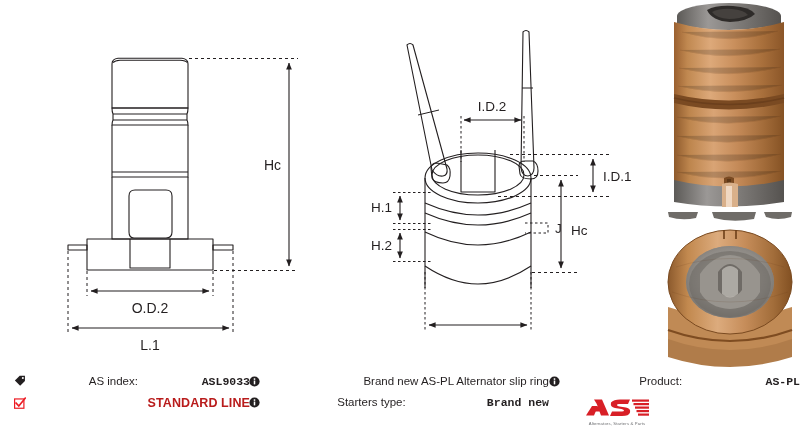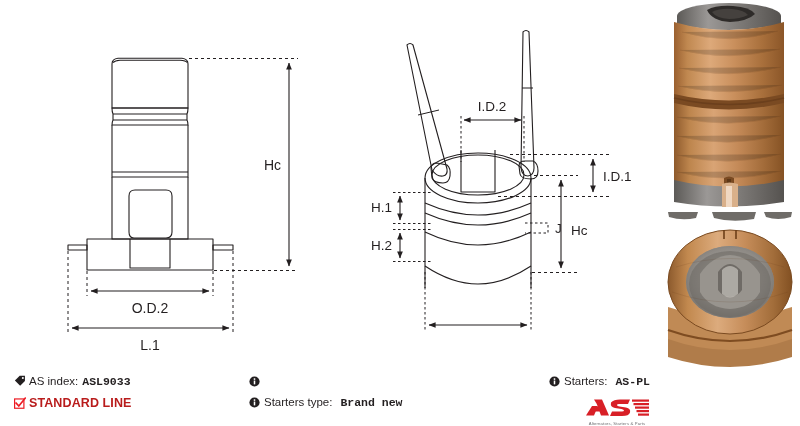--- a/index.html
+++ b/index.html
@@ -66,20 +66,21 @@
   .fcol-3 { left: 549px; width: 251px; }
 
   .frow {
     display: flex;
     align-items: flex-start;
     margin-bottom: 7px;
     line-height: 14px;
     font-size: 11.5px;
     color: #231f20;
     white-space: nowrap;
+    justify-content: space-between;
   }
   .frow .ico {
     flex: 0 0 auto;
     width: 15px;
     height: 14px;
     display: inline-flex;
     align-items: center;
     justify-content: flex-start;
   }
   .frow .txt { flex: 0 0 auto; }
@@ -402,20 +403,21 @@
 
     <div class="fcol fcol-2">
       <div class="frow">
         <span class="ico">
           <svg width="11" height="11" viewBox="0 0 16 16">
             <circle cx="8" cy="8" r="7.4" fill="#231f20"></circle>
             <rect x="6.9" y="6.6" width="2.2" height="5.6" fill="#ffffff"></rect>
             <rect x="6.9" y="3.3" width="2.2" height="2.3" fill="#ffffff"></rect>
           </svg>
         </span>
+        <span class="txt">Brand new AS-PL Alternator slip ring</span>
       </div>
       <div class="frow">
         <span class="ico">
           <svg width="11" height="11" viewBox="0 0 16 16">
             <circle cx="8" cy="8" r="7.4" fill="#231f20"></circle>
             <rect x="6.9" y="6.6" width="2.2" height="5.6" fill="#ffffff"></rect>
             <rect x="6.9" y="3.3" width="2.2" height="2.3" fill="#ffffff"></rect>
           </svg>
         </span>
         <span class="txt">Starters type:</span>
@@ -427,21 +429,21 @@
 
     <div class="fcol fcol-3">
       <div class="frow">
         <span class="ico">
           <svg width="11" height="11" viewBox="0 0 16 16">
             <circle cx="8" cy="8" r="7.4" fill="#231f20"></circle>
             <rect x="6.9" y="6.6" width="2.2" height="5.6" fill="#ffffff"></rect>
             <rect x="6.9" y="3.3" width="2.2" height="2.3" fill="#ffffff"></rect>
           </svg>
         </span>
-        <span class="txt">Starters:</span>
+        <span class="txt">Product:</span>
         <span class="txt" style="margin-left:8px;">
           <b>AS-PL</b>
         </span>
       </div>
     </div>
   </div>
 
   <div class="logo-wrap">
     <svg width="66" height="19" viewBox="0 0 132 38">
 

